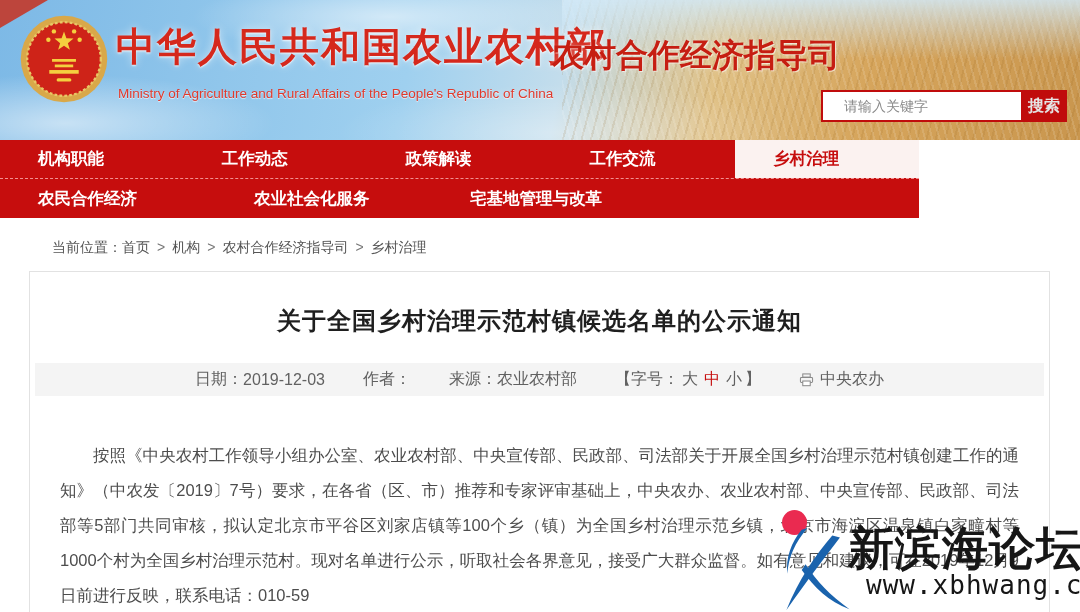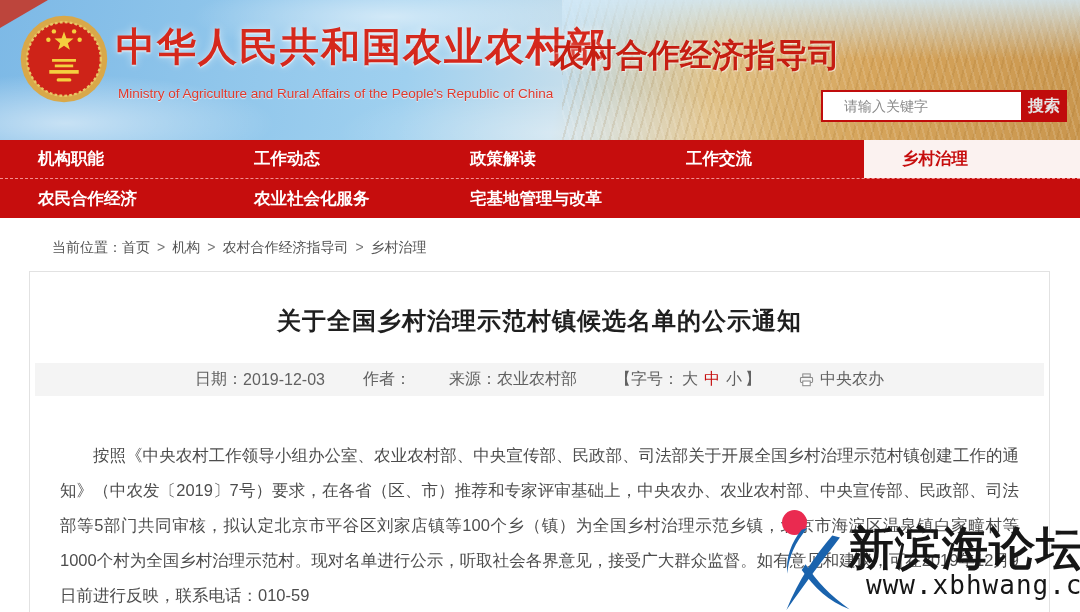--- a/index.html
+++ b/index.html
@@ -30,21 +30,21 @@
   .dept-title{position:absolute;left:552px;top:34px;z-index:2;font-size:32px;font-weight:bold;color:#c61e12;
     text-shadow:1px 1px 0 rgba(255,255,255,.55),0 0 6px rgba(255,255,255,.35);white-space:nowrap;}
   .search-box{position:absolute;left:821px;top:90px;width:246px;height:32px;display:flex;z-index:2;}
   .search-input{flex:1;min-width:0;border:2px solid #c00c0c;border-right:none;padding:0 21px;font-size:14px;
     color:#0c4a6e;outline:none;background:#fff;font-family:inherit;}
   .search-input::placeholder{color:#8a8a8a;}
   .search-btn{width:46px;background:#c00c0c;color:#e5e5e5;font-size:16px;border:none;font-weight:bold;
     cursor:pointer;font-family:inherit;}
 
   
-  .nav{position:absolute;top:140px;left:0;width:1080px;height:78px;background:#c60d0d;z-index:2;}
+  .nav{position:absolute;top:140px;left:0;width:919px;height:78px;background:#c60d0d;z-index:2;}
   .nav-row{display:flex;height:39px;}
   .nav-row1{border-bottom:1px dashed rgba(255,190,190,.75);box-sizing:border-box;}
   .nav-item{width:216px;box-sizing:border-box;padding-left:38px;color:#fff;font-size:16.5px;font-weight:bold;
     display:flex;align-items:center;cursor:pointer;white-space:nowrap;}
   .nav-item.active{background:#fbf2f0;color:#c60d0d;}
 
   
   .breadcrumb{position:absolute;top:239px;left:4px;font-size:14px;color:#555;white-space:nowrap;margin-left:48px;}
   .breadcrumb .crumb{cursor:pointer;}
   .breadcrumb .sep{margin:0 7px;color:#777;}

